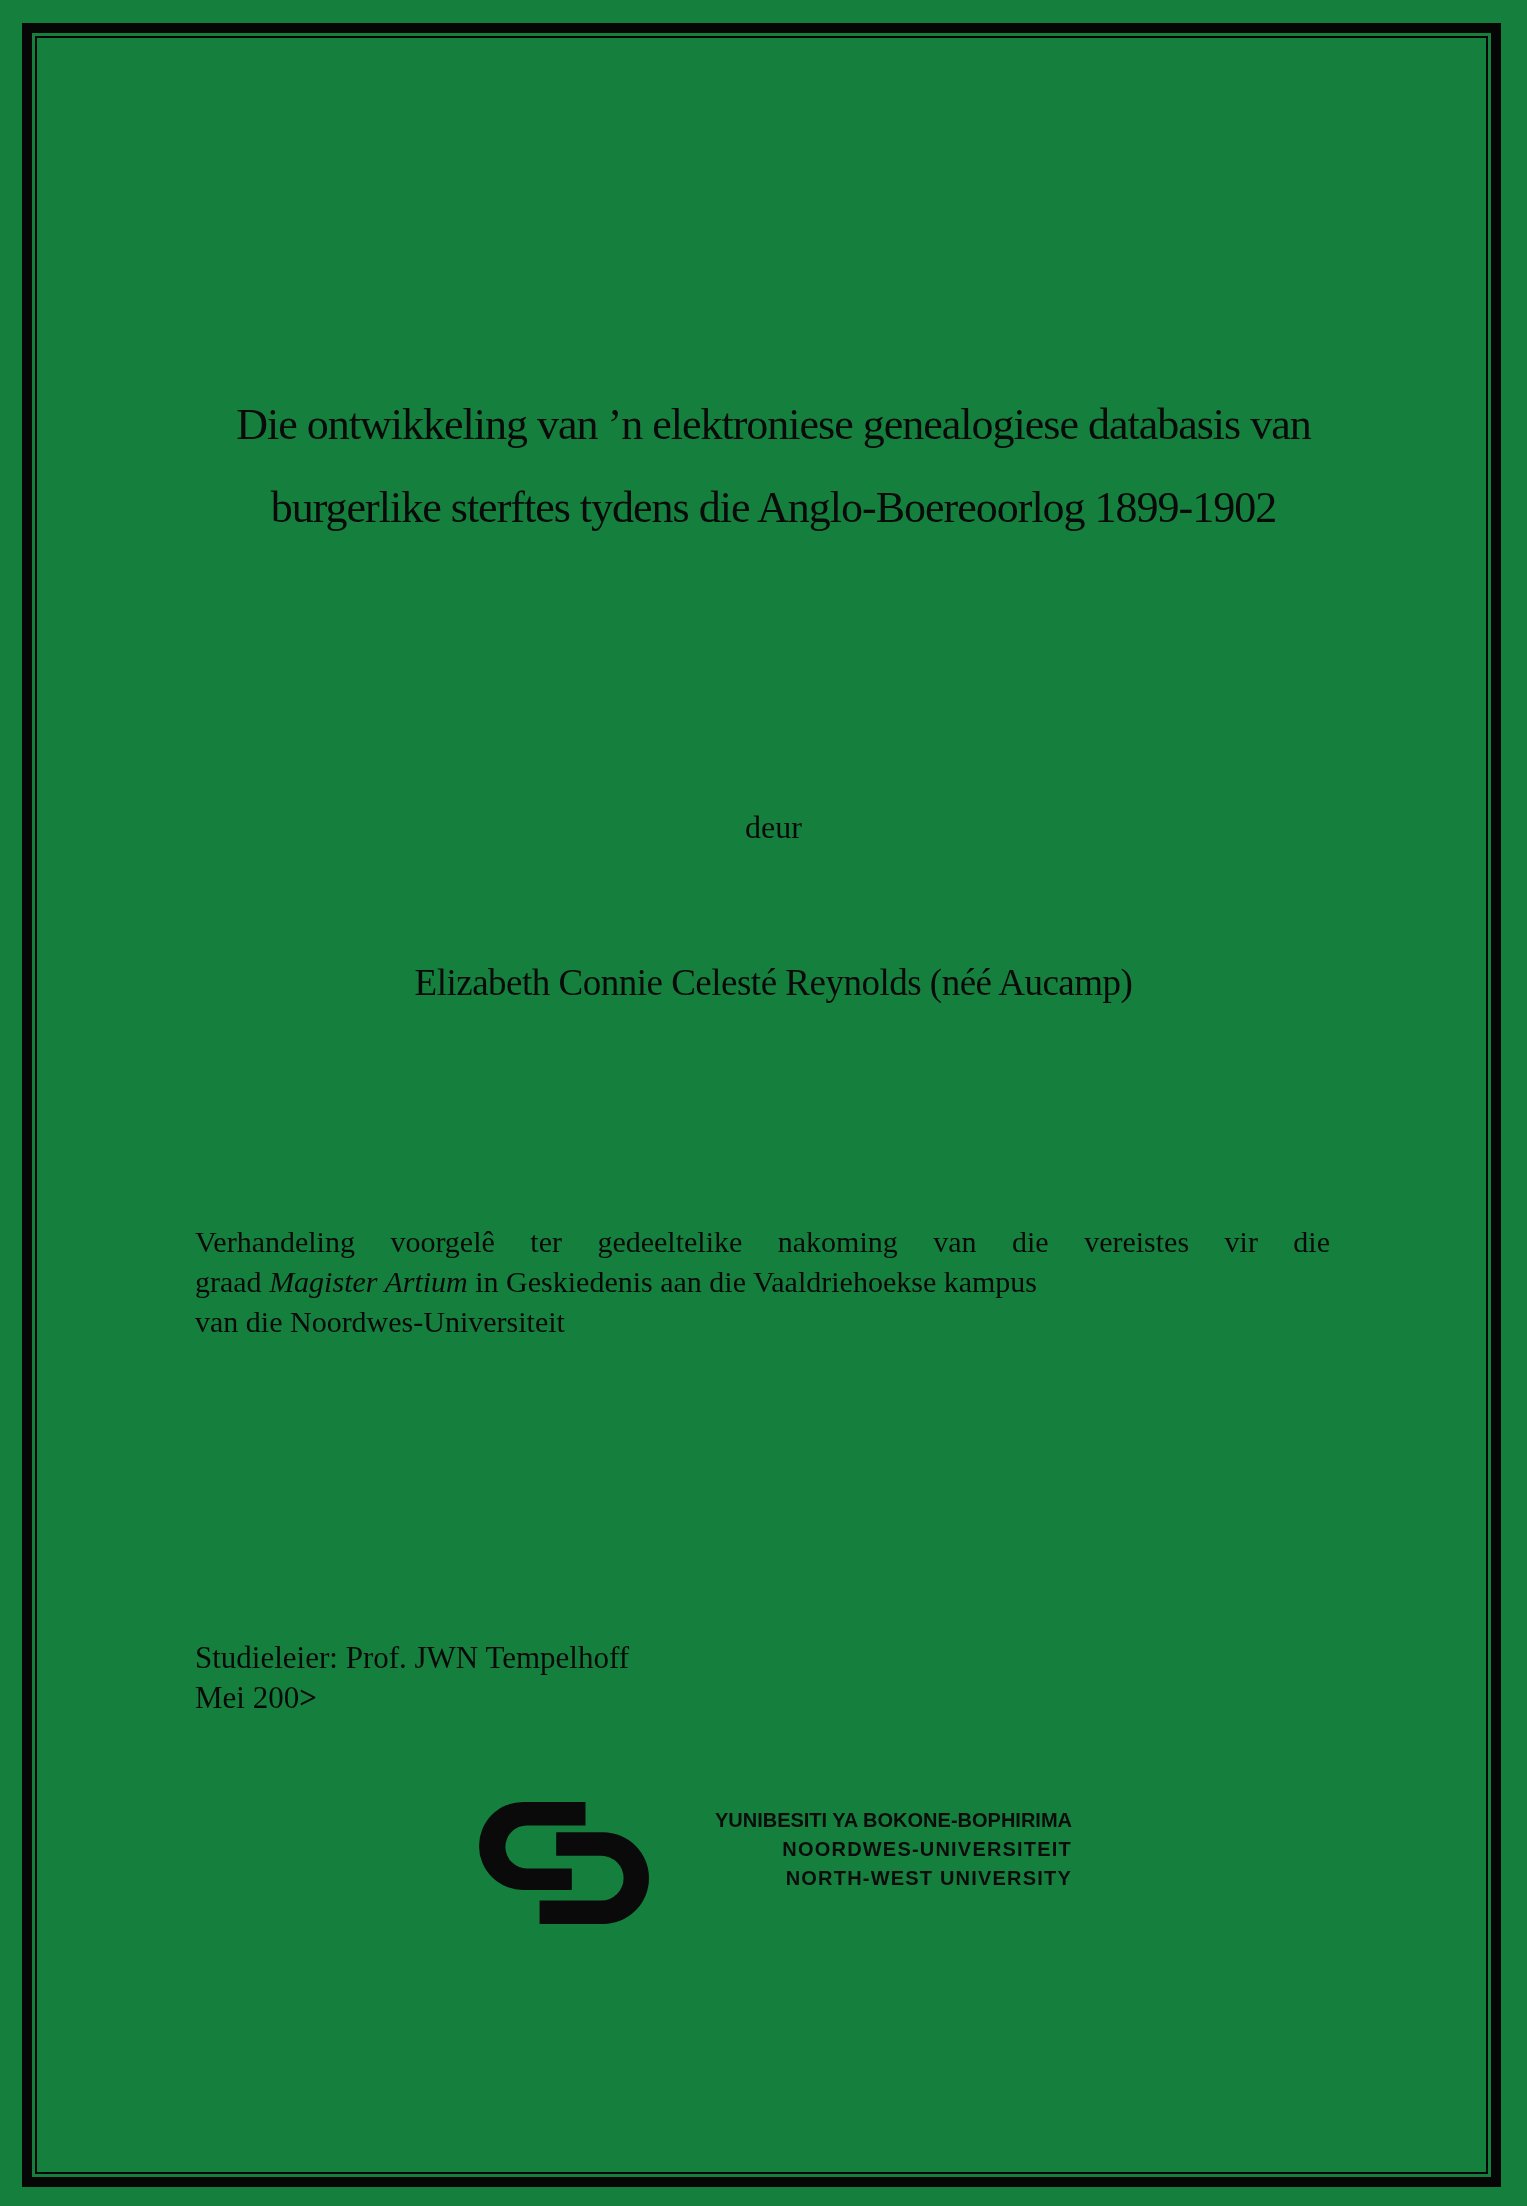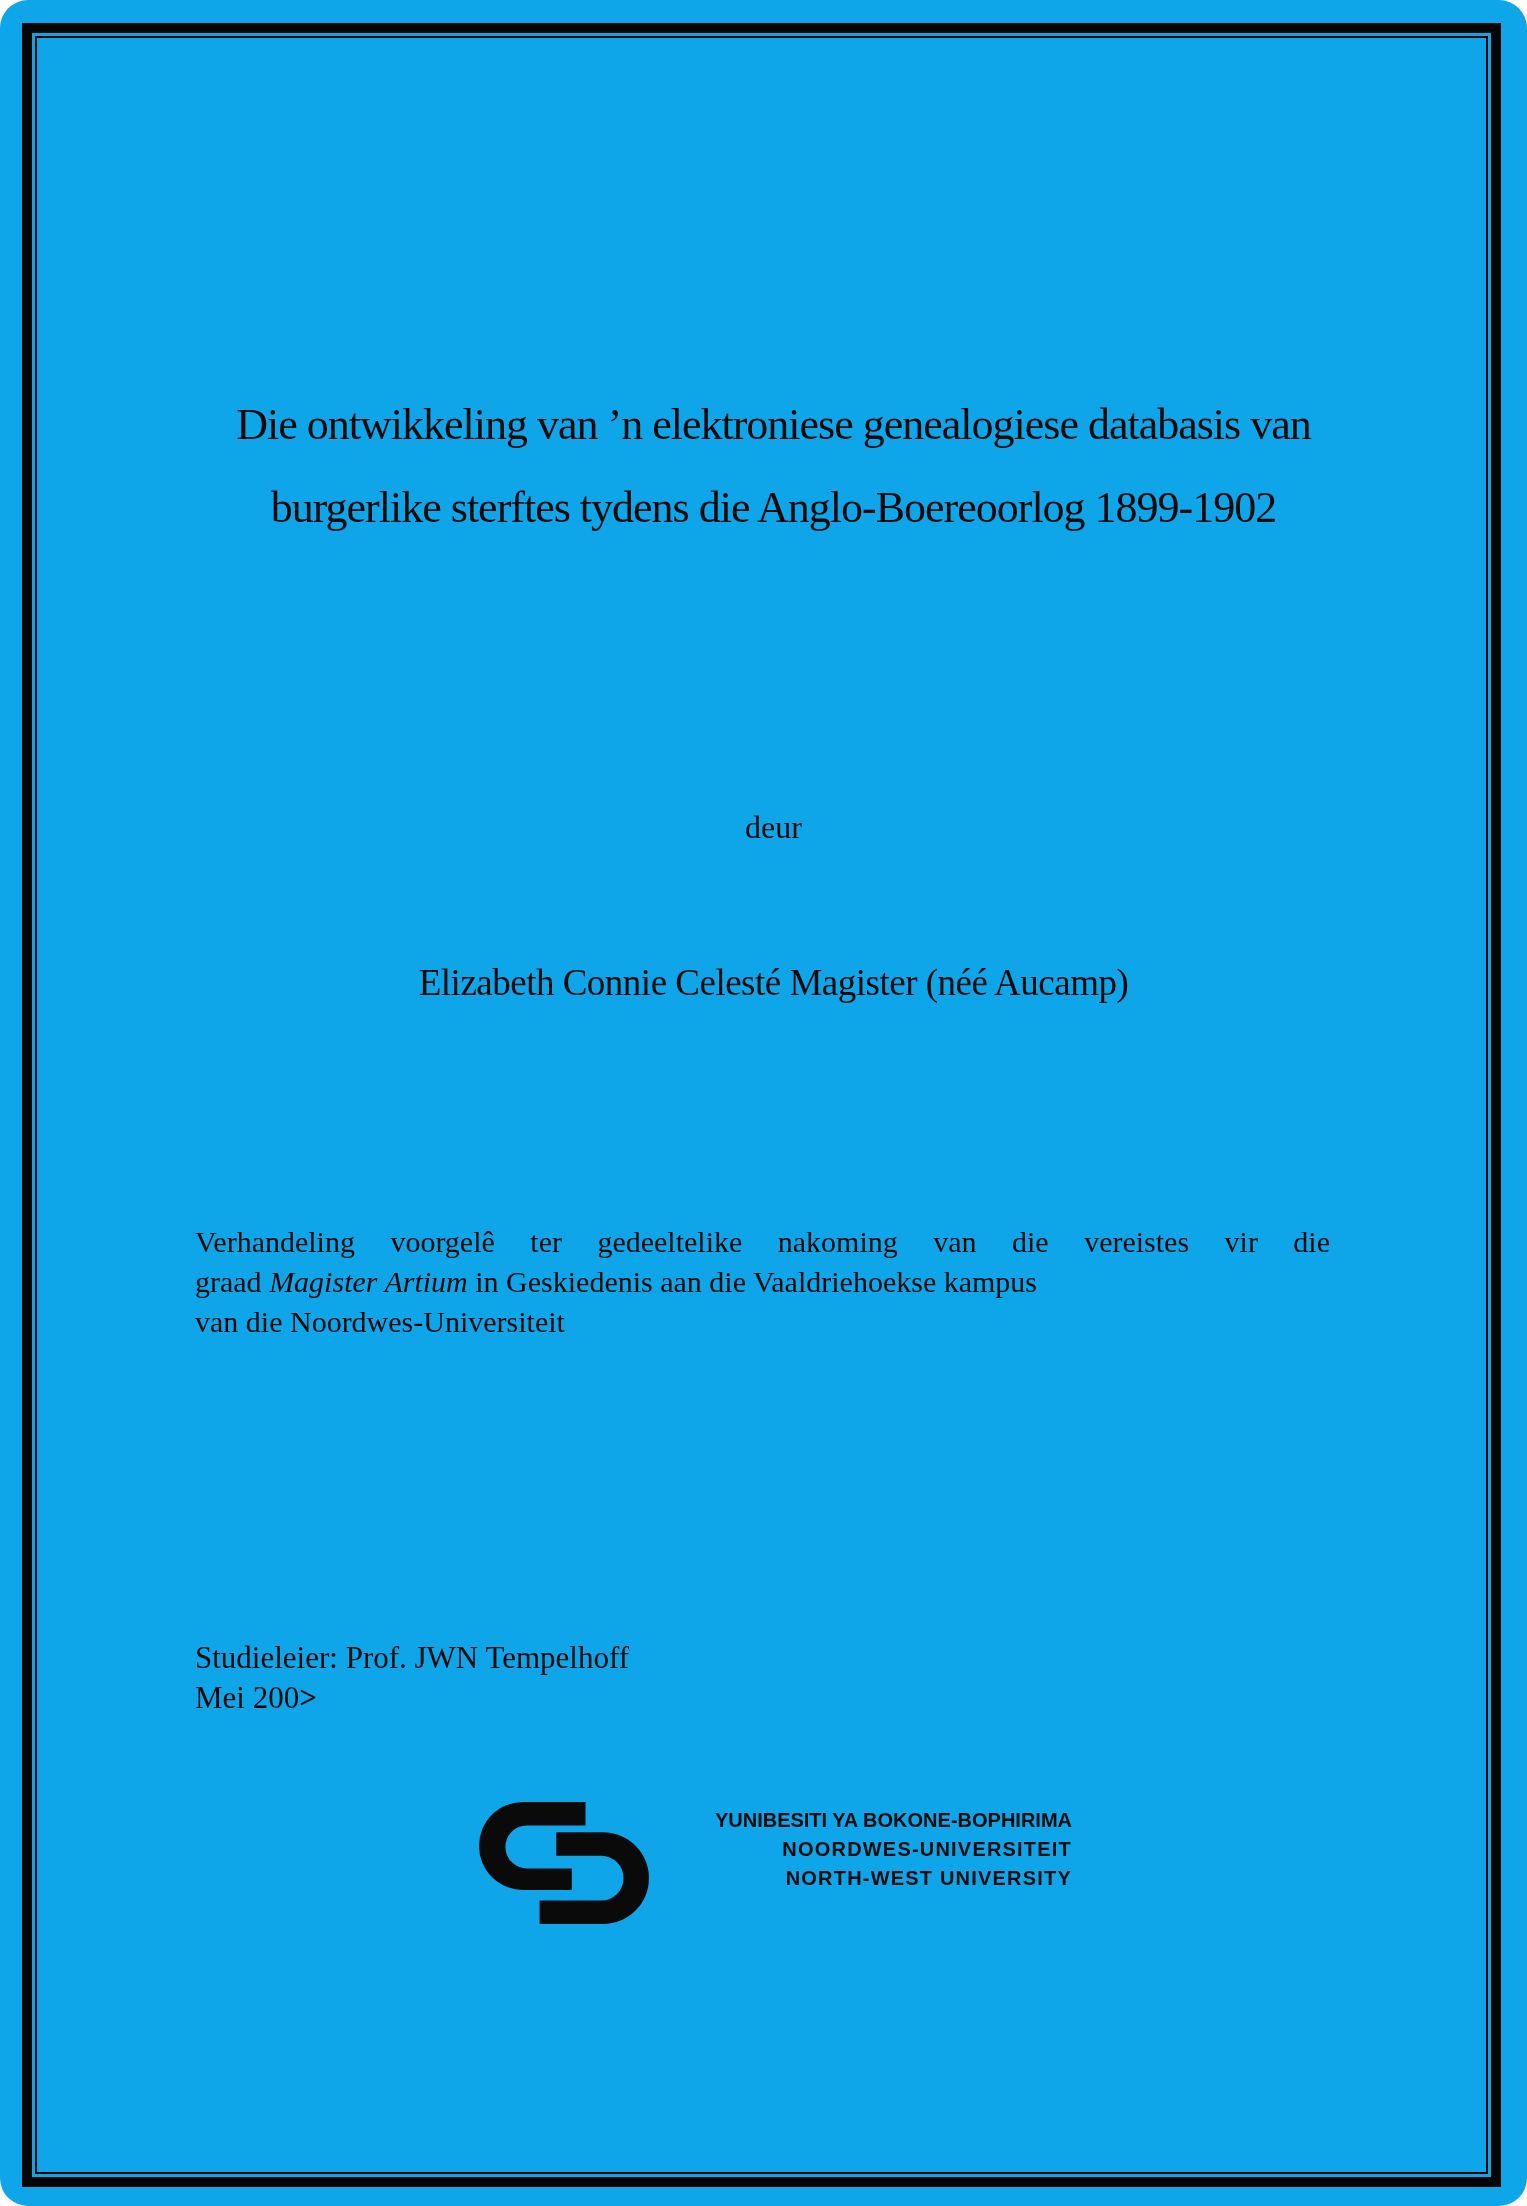--- a/index.html
+++ b/index.html
@@ -4,25 +4,24 @@
 <style>
   html, body {
     margin: 0;
     padding: 0;
     background: #ffffff;
   }
   .page {
     position: relative;
     width: 1527px;
     height: 2206px;
-    background: #0ea5e9;
+    background: #15803d;
     font-family: "Liberation Serif", "DejaVu Serif", serif;
     color: #0a0a0a;
     overflow: hidden;
-    border-radius: 28px;
   }
   .frame {
     position: absolute;
     left: 22px;
     top: 23px;
     right: 26px;
     bottom: 19px;
     border: 10px solid #060606;
   }
   .frame-inner {
@@ -121,21 +120,21 @@
     <div class="frame-inner"></div>
   </div>
 
   <div class="title">
     <div>Die ontwikkeling van ’n elektroniese genealogiese databasis van</div>
     <div>burgerlike sterftes tydens die Anglo-Boereoorlog 1899-1902</div>
   </div>
 
   <div class="byline">deur</div>
 
-  <div class="author">Elizabeth Connie Celesté Magister (néé Aucamp)</div>
+  <div class="author">Elizabeth Connie Celesté Reynolds (néé Aucamp)</div>
 
   <div class="statement">
     <div class="just">Verhandeling voorgelê ter gedeeltelike nakoming van die vereistes vir die</div>
     <div><span>graad </span><span class="ital">Magister Artium</span><span> in Geskiedenis aan die Vaaldriehoekse kampus</span></div>
     <div>van die Noordwes-Universiteit</div>
   </div>
 
   <div class="supervisor-block">
     <div>Studieleier: Prof. JWN Tempelhoff</div>
     <div><span>Mei 200</span><span class="date-glyph">&gt;</span></div>

